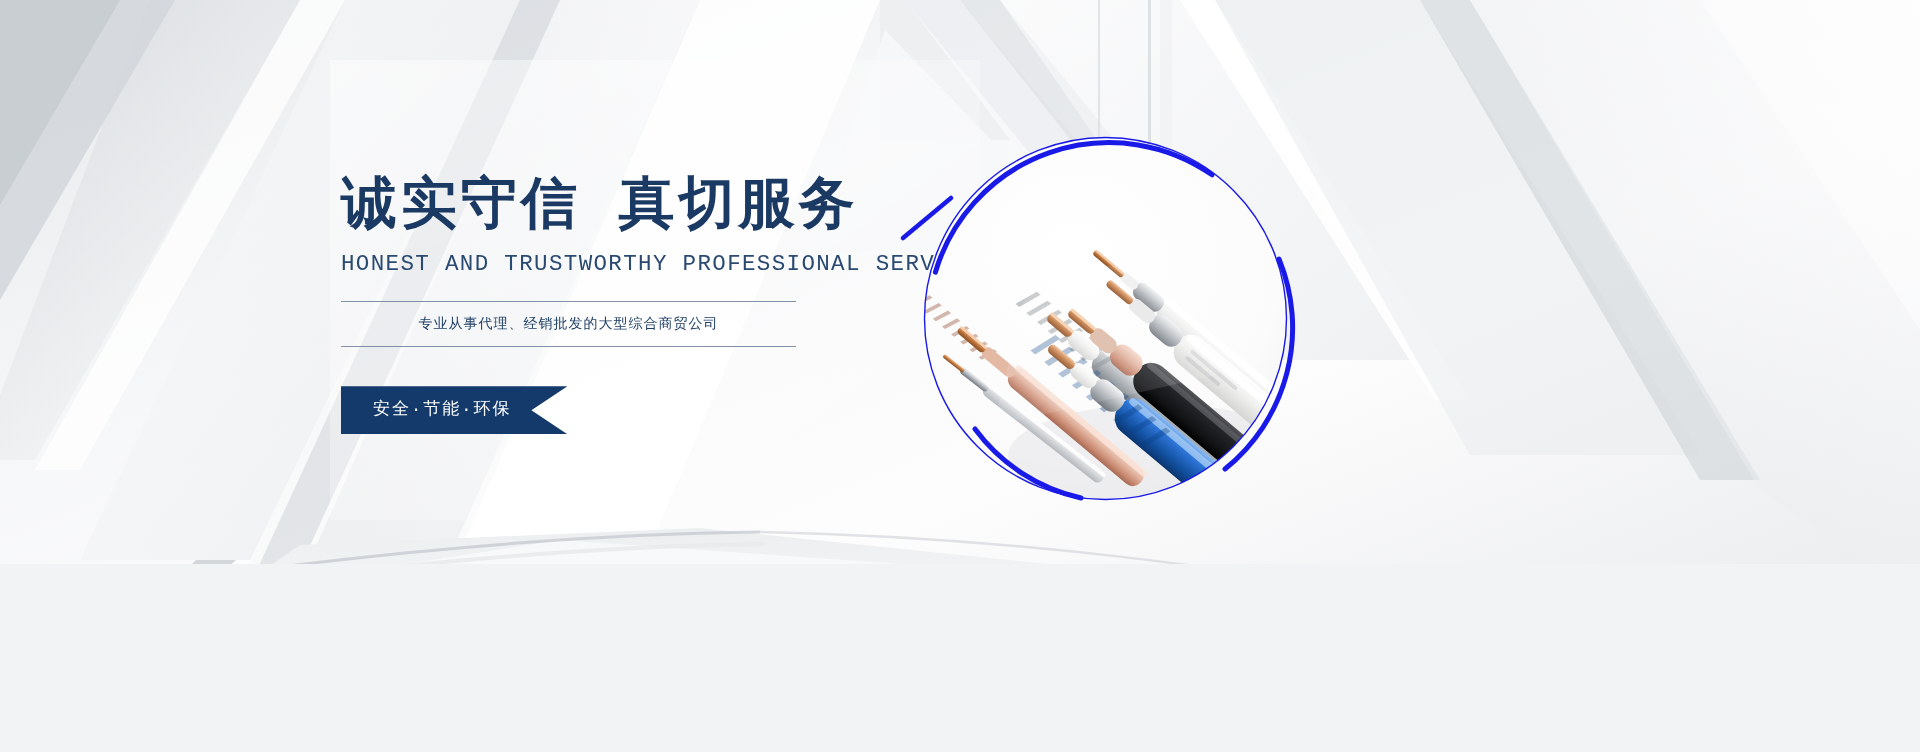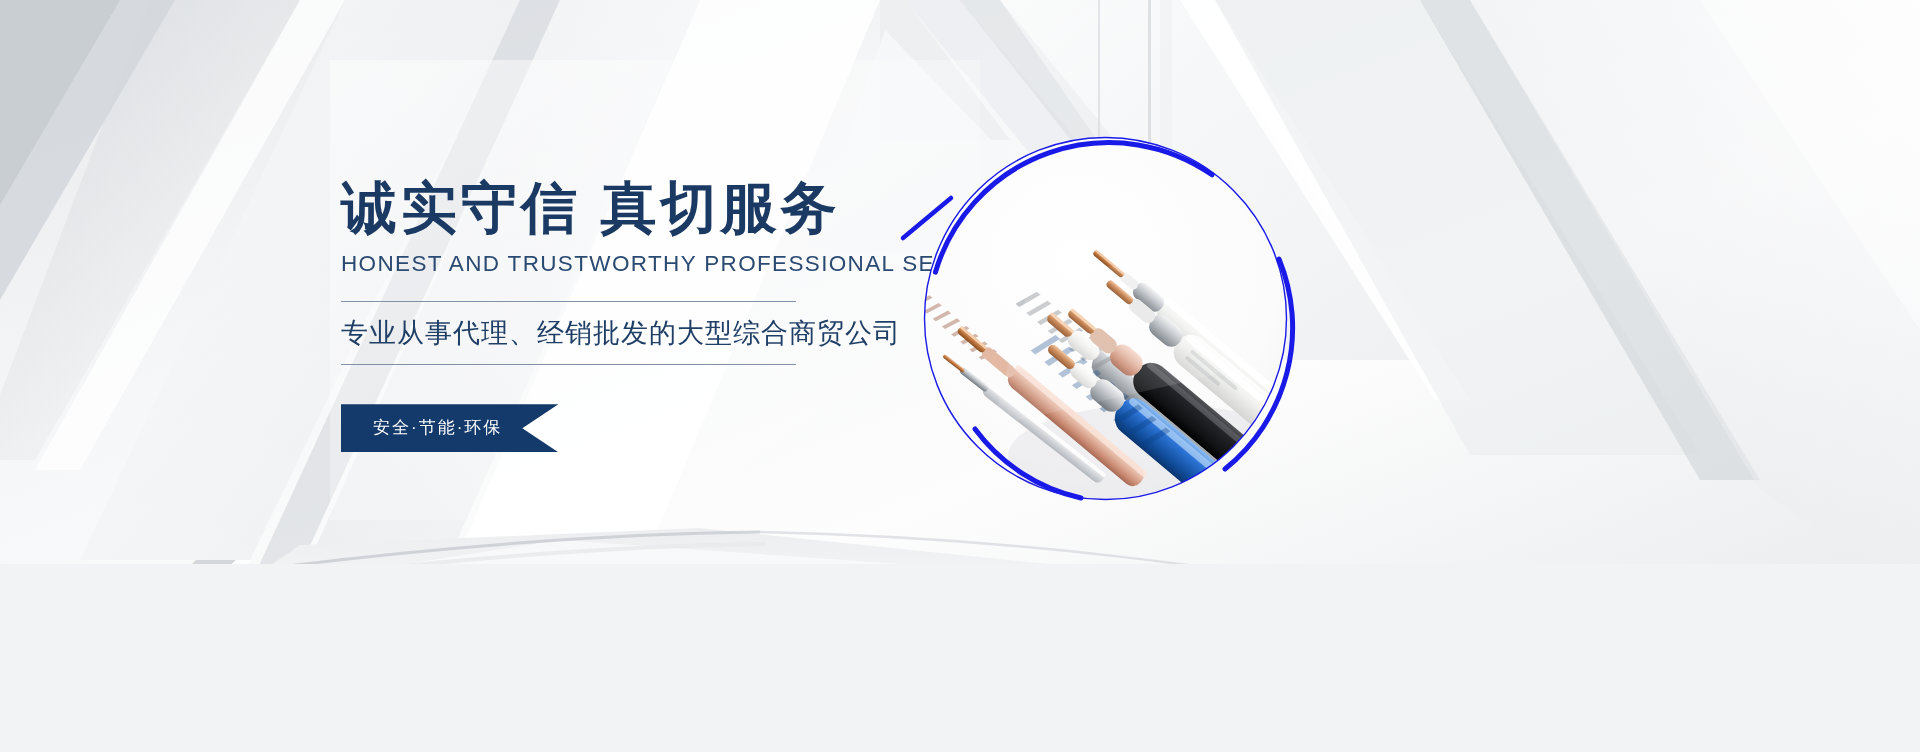--- a/index.html
+++ b/index.html
@@ -9,20 +9,21 @@
     font-family:"Liberation Sans","DejaVu Sans",sans-serif;
     background:#f2f3f5;
   }
 
   #banner {
     position:relative;
     width:1920px; height:564px;
     overflow:hidden;
     background:
       linear-gradient(118deg,#e9ebed 0%,#f4f5f6 22%,#fbfbfc 46%,#f2f3f4 70%,#e6e8ea 100%);
+    font-family: Liberation Mono, monospace;
   }
 
   
   .bg-layer { position:absolute; inset:0; overflow:hidden; }
   .bg-layer svg { position:absolute; inset:0; width:1920px; height:752px; display:block; }
 
   
   .content {
     position:absolute;
     left:341px; top:178px;
@@ -52,21 +53,21 @@
     width:455px;
     background:#6d7f97;
     opacity:.85;
   }
   .rule-top { margin-top:24px; }
   .rule-bottom { margin-top:0; }
 
   .tagline {
     width:455px;
     text-align:center;
-    font-size:27px;
+    font-size:14px;
     letter-spacing:1px;
     color:#1f3f66;
     padding:13px 0 13px 0;
     white-space:nowrap;
   }
 
   .badge-wrap { margin-top:39px; }
   .badge {
     position:relative;
     display:inline-block;

